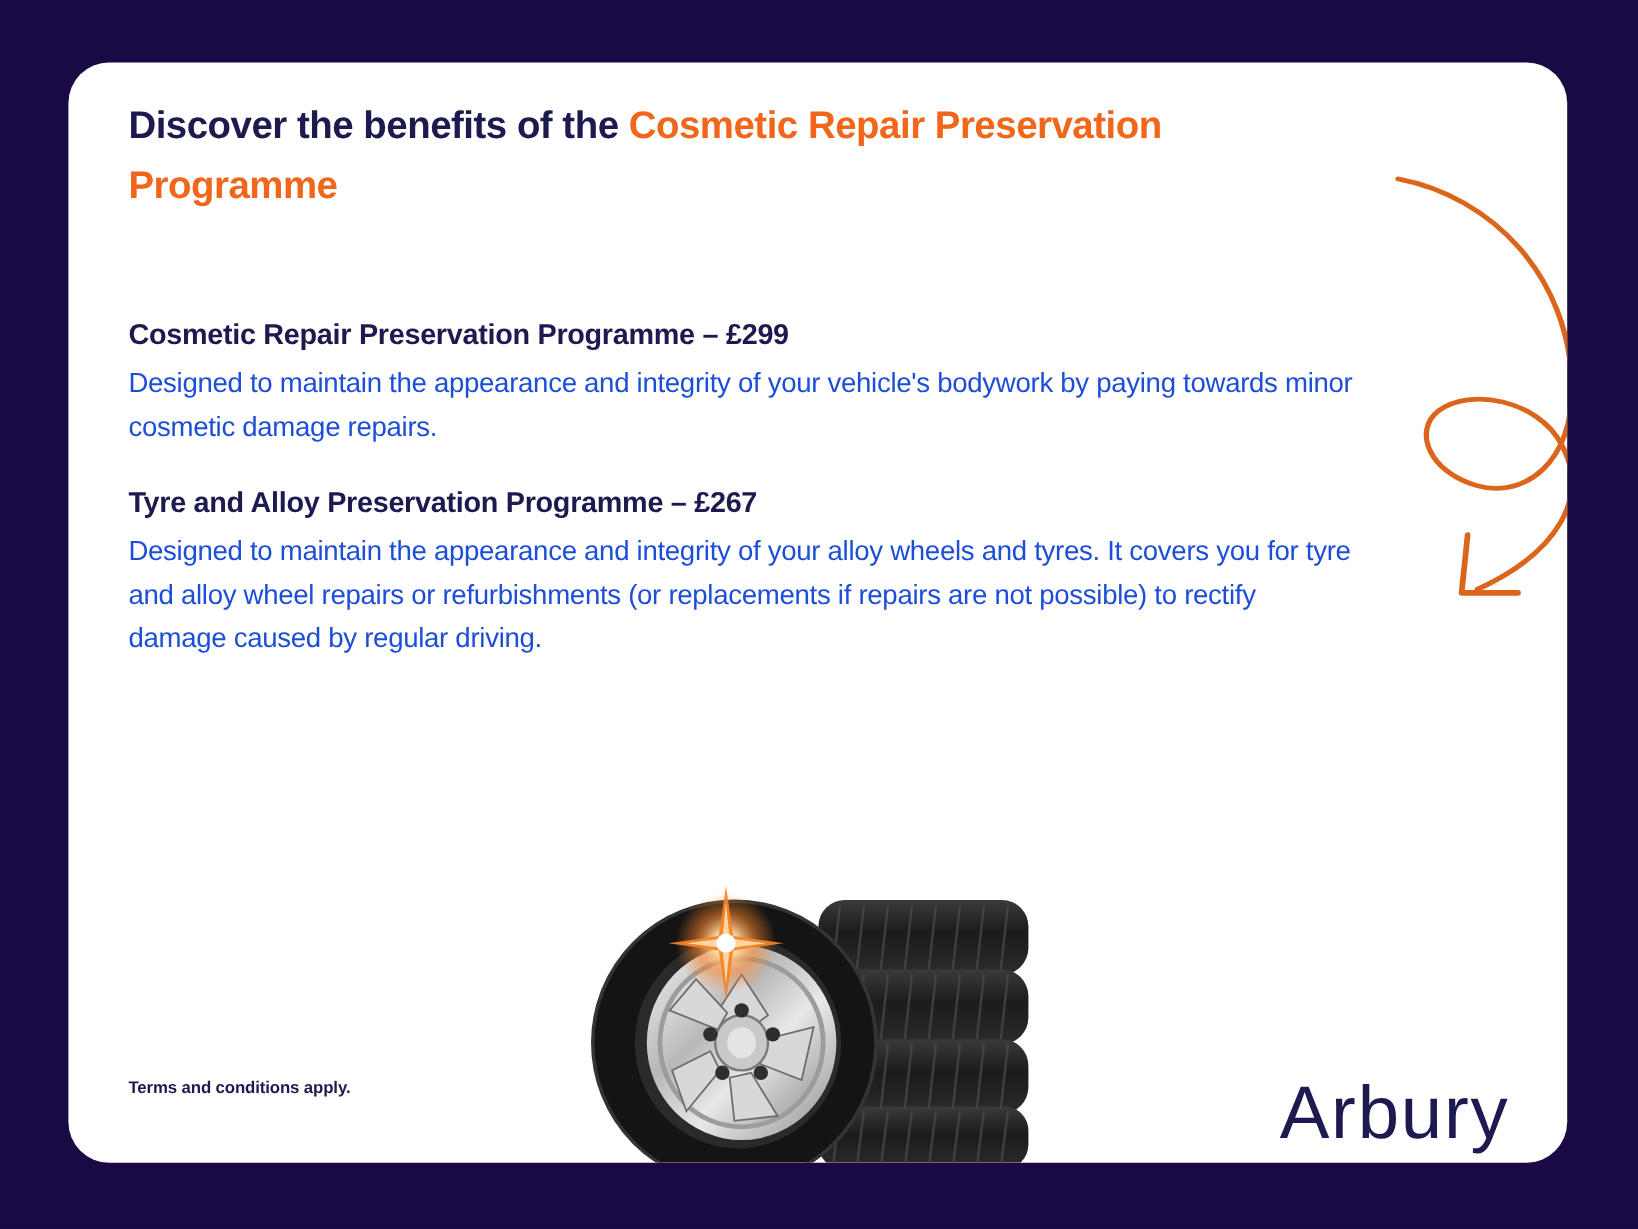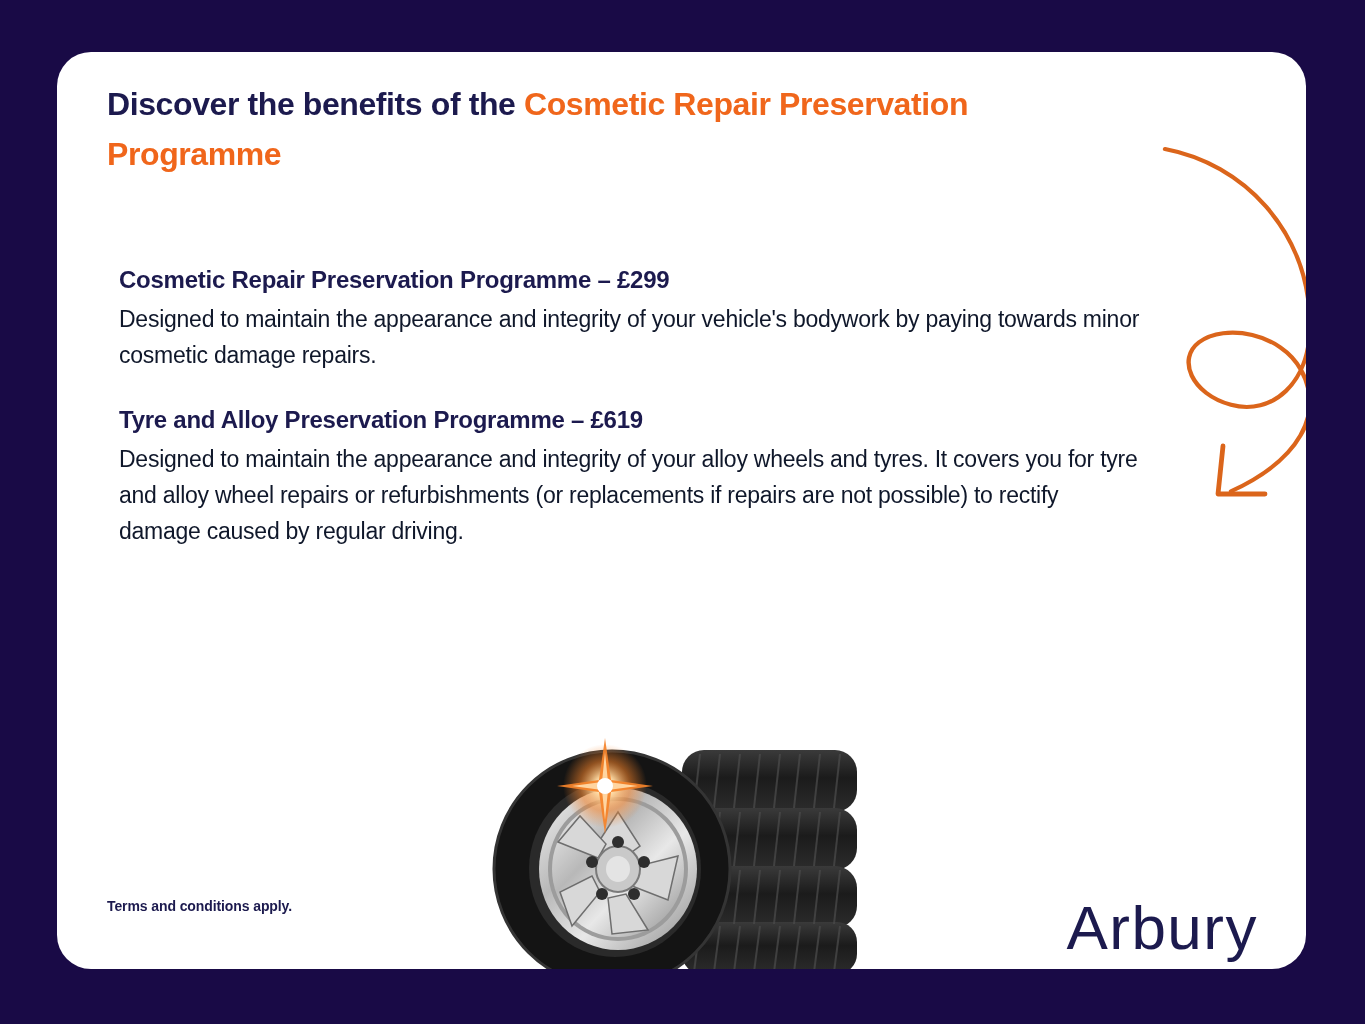--- a/index.html
+++ b/index.html
@@ -43,41 +43,41 @@
     font-weight: bold;
     line-height: 1.55;
     letter-spacing: -0.4px;
     color: #1C1A4E;
   }
   .headline .accent { color: #F0661B; }
 
   
   .sections {
     position: absolute;
-    left: 62px;
+    left: 50px;
     top: 213px;
     width: 1022px;
   }
   .section { margin-bottom: 31px; }
   .section:last-child { margin-bottom: 0; }
 
   .section-title {
     font-family: "Liberation Sans", sans-serif;
     font-size: 24px;
     font-weight: bold;
     letter-spacing: -0.25px;
     color: #1C1A4E;
     margin: 0 0 6px 0;
     line-height: 1.25;
   }
   .section-body {
     font-family: "Liberation Sans", sans-serif;
     font-size: 23px;
     font-weight: 400;
-    color: #0f172a;
+    color: #1d4ed8;
     line-height: 1.58;
     margin: 0;
     letter-spacing: -0.25px;
   }
 
   
   .terms {
     position: absolute;
     left: 50px;
     top: 846px;
@@ -140,21 +140,21 @@
                C 222 350, 196 400, 128 434" fill="none" stroke="#DB651B" stroke-width="4.4" stroke-linecap="round" transform="translate(-4,-8) scale(1,0.92)"></path>
       <path d="M 118 302 L 113 350 L 160 350" fill="none" stroke="#DB651B" stroke-width="4.8" stroke-linecap="round" stroke-linejoin="round" transform="translate(-2,44)"></path>
     </svg>
 
     <div class="sections">
       <div class="section">
         <p class="section-title">Cosmetic Repair Preservation Programme – £299</p>
         <p class="section-body">Designed to maintain the appearance and integrity of your vehicle's bodywork by paying towards minor cosmetic damage repairs.</p>
       </div>
       <div class="section">
-        <p class="section-title">Tyre and Alloy Preservation Programme – £619</p>
+        <p class="section-title">Tyre and Alloy Preservation Programme – £267</p>
         <p class="section-body">Designed to maintain the appearance and integrity of your alloy wheels and tyres. It covers you for tyre and alloy wheel repairs or refurbishments (or replacements if repairs are not possible) to rectify damage caused by regular driving.</p>
       </div>
       <div class="section">
       </div>
     </div>
 
     <svg class="tyres" viewBox="0 0 400 235">
       <defs>
         <radialGradient id="sparkGrad" cx="50%" cy="50%" r="50%">
           <stop offset="0%" stop-color="#FFFFFF" stop-opacity="1"></stop>

